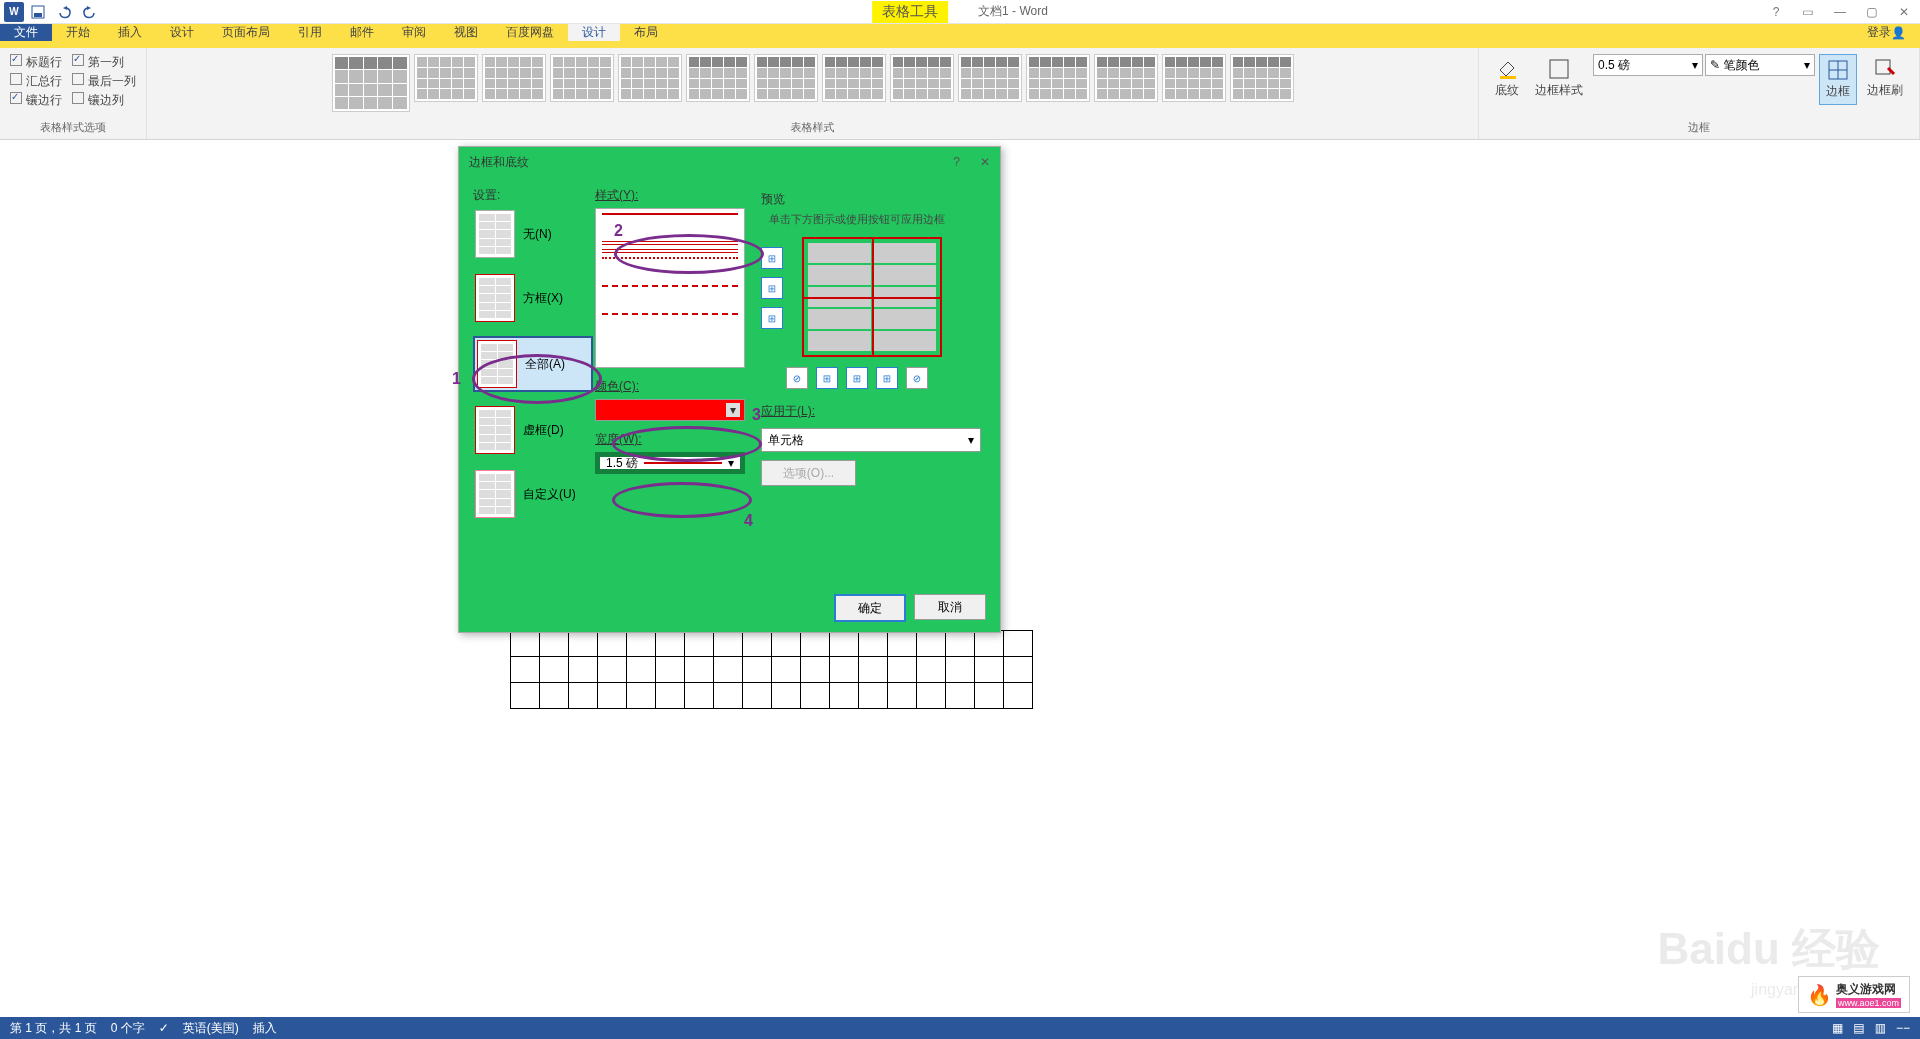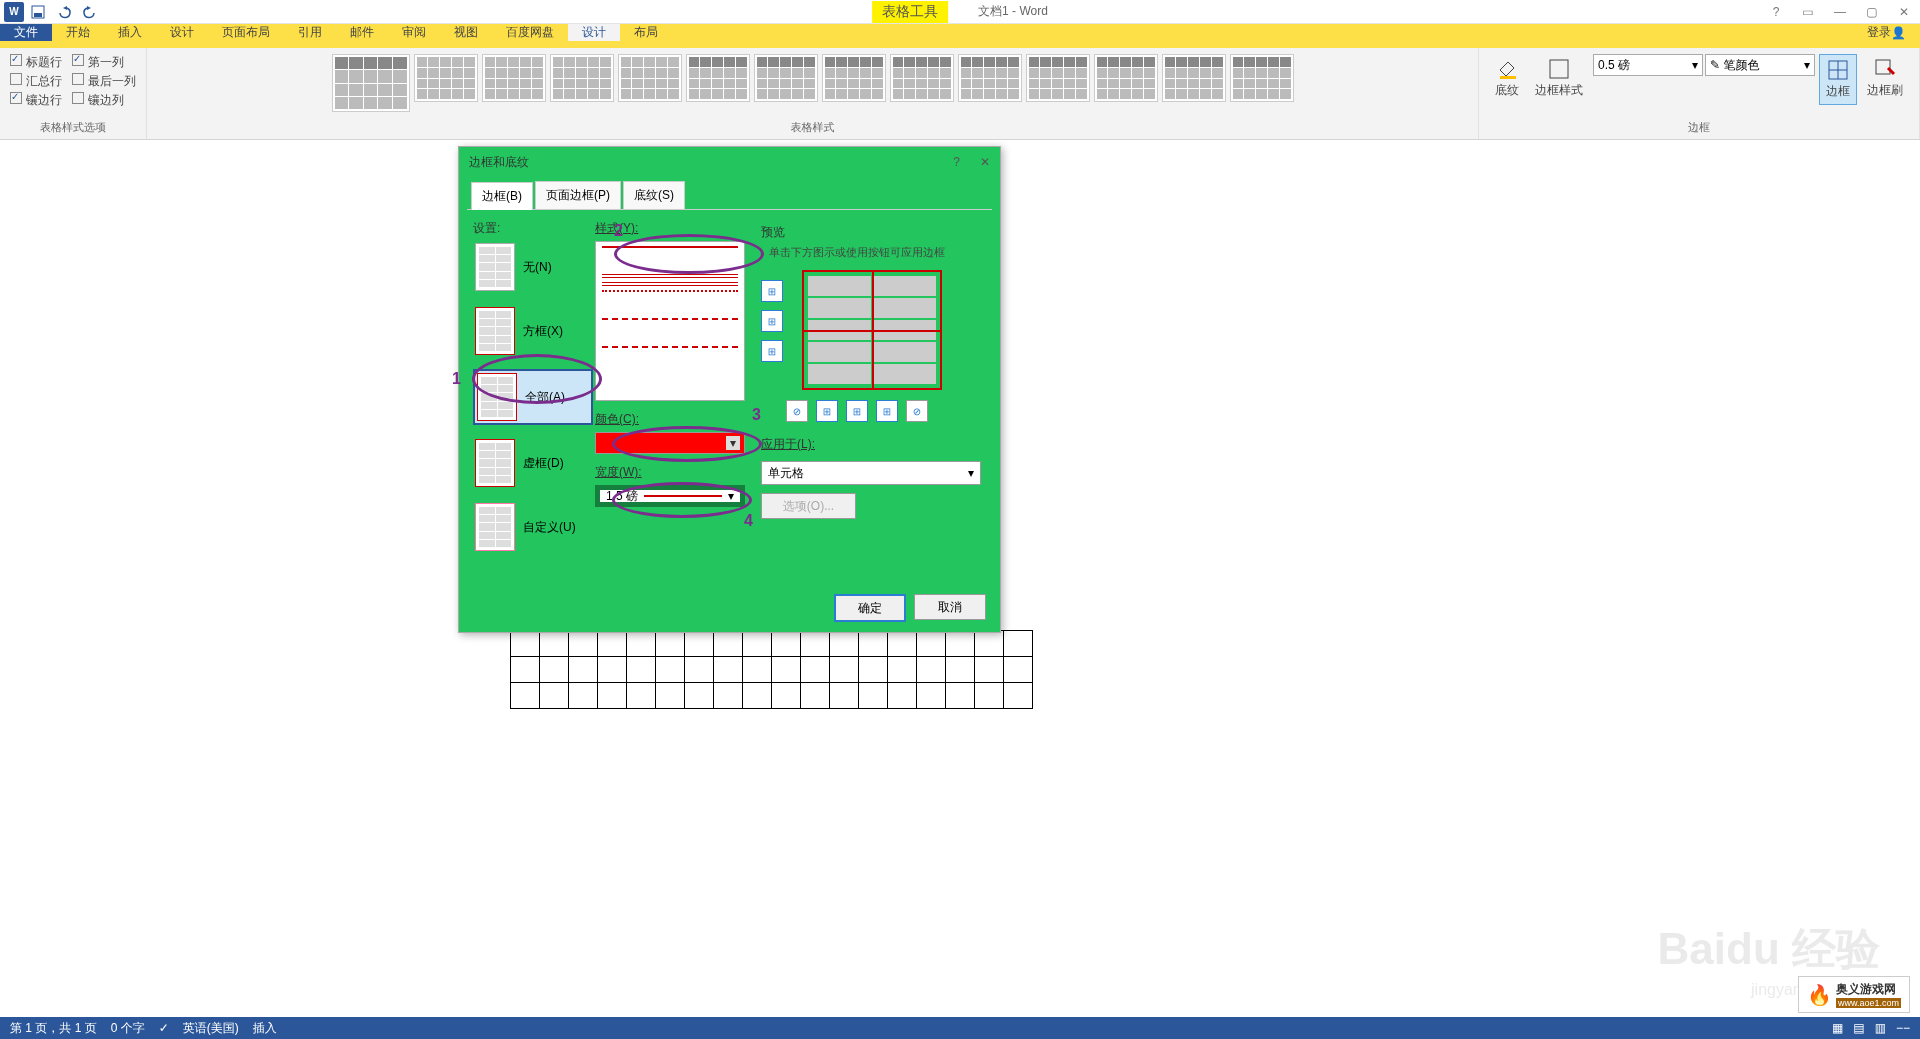--- a/index.html
+++ b/index.html
@@ -610,25 +610,20 @@
 </div>
 
 <div class="dialog">
   <div class="dlg-title">
     <span>边框和底纹</span>
     <div class="dlg-close">
       <span>?</span>
       <span>✕</span>
     </div>
   </div>
-  <div class="dlg-tabs">
-    <div class="dlg-tab active">边框(B)</div>
-    <div class="dlg-tab">页面边框(P)</div>
-    <div class="dlg-tab">底纹(S)</div>
-  </div>
   <div class="dlg-body">
 
     <div class="col" style="width:120px">
       <div class="fld-label" style="text-decoration:none">设置:</div>
       <div class="setting-item">
         <div class="set-thumb none">
             <span></span>
             <span></span>
             <span></span>
             <span></span>
@@ -781,21 +776,21 @@
 <div class="num" style="left:752px;top:406px">3</div>
 <div class="circ" style="left:612px;top:482px;width:140px;height:36px"></div>
 <div class="num" style="left:744px;top:512px">4</div>
 
 <div class="watermark">Baidu 经验</div>
 <div class="wm-sub">jingyan.baidu.com</div>
 <div class="corner-logo">
   <span class="flame">🔥</span>
   <div>
     <div>奥义游戏网</div>
-    <div style="font-size:9px;font-weight:normal;background:#a16207;color:#fff;padding:0 2px">www.aoe1.com</div>
+    <div style="font-size:9px;font-weight:normal;background:#ec4899;color:#fff;padding:0 2px">www.aoe1.com</div>
   </div>
 </div>
 
 <div class="statusbar">
   <span>第 1 页，共 1 页</span>
   <span>0 个字</span>
   <span>✓</span>
   <span>英语(美国)</span>
   <span>插入</span>
   <div class="sb-right">

